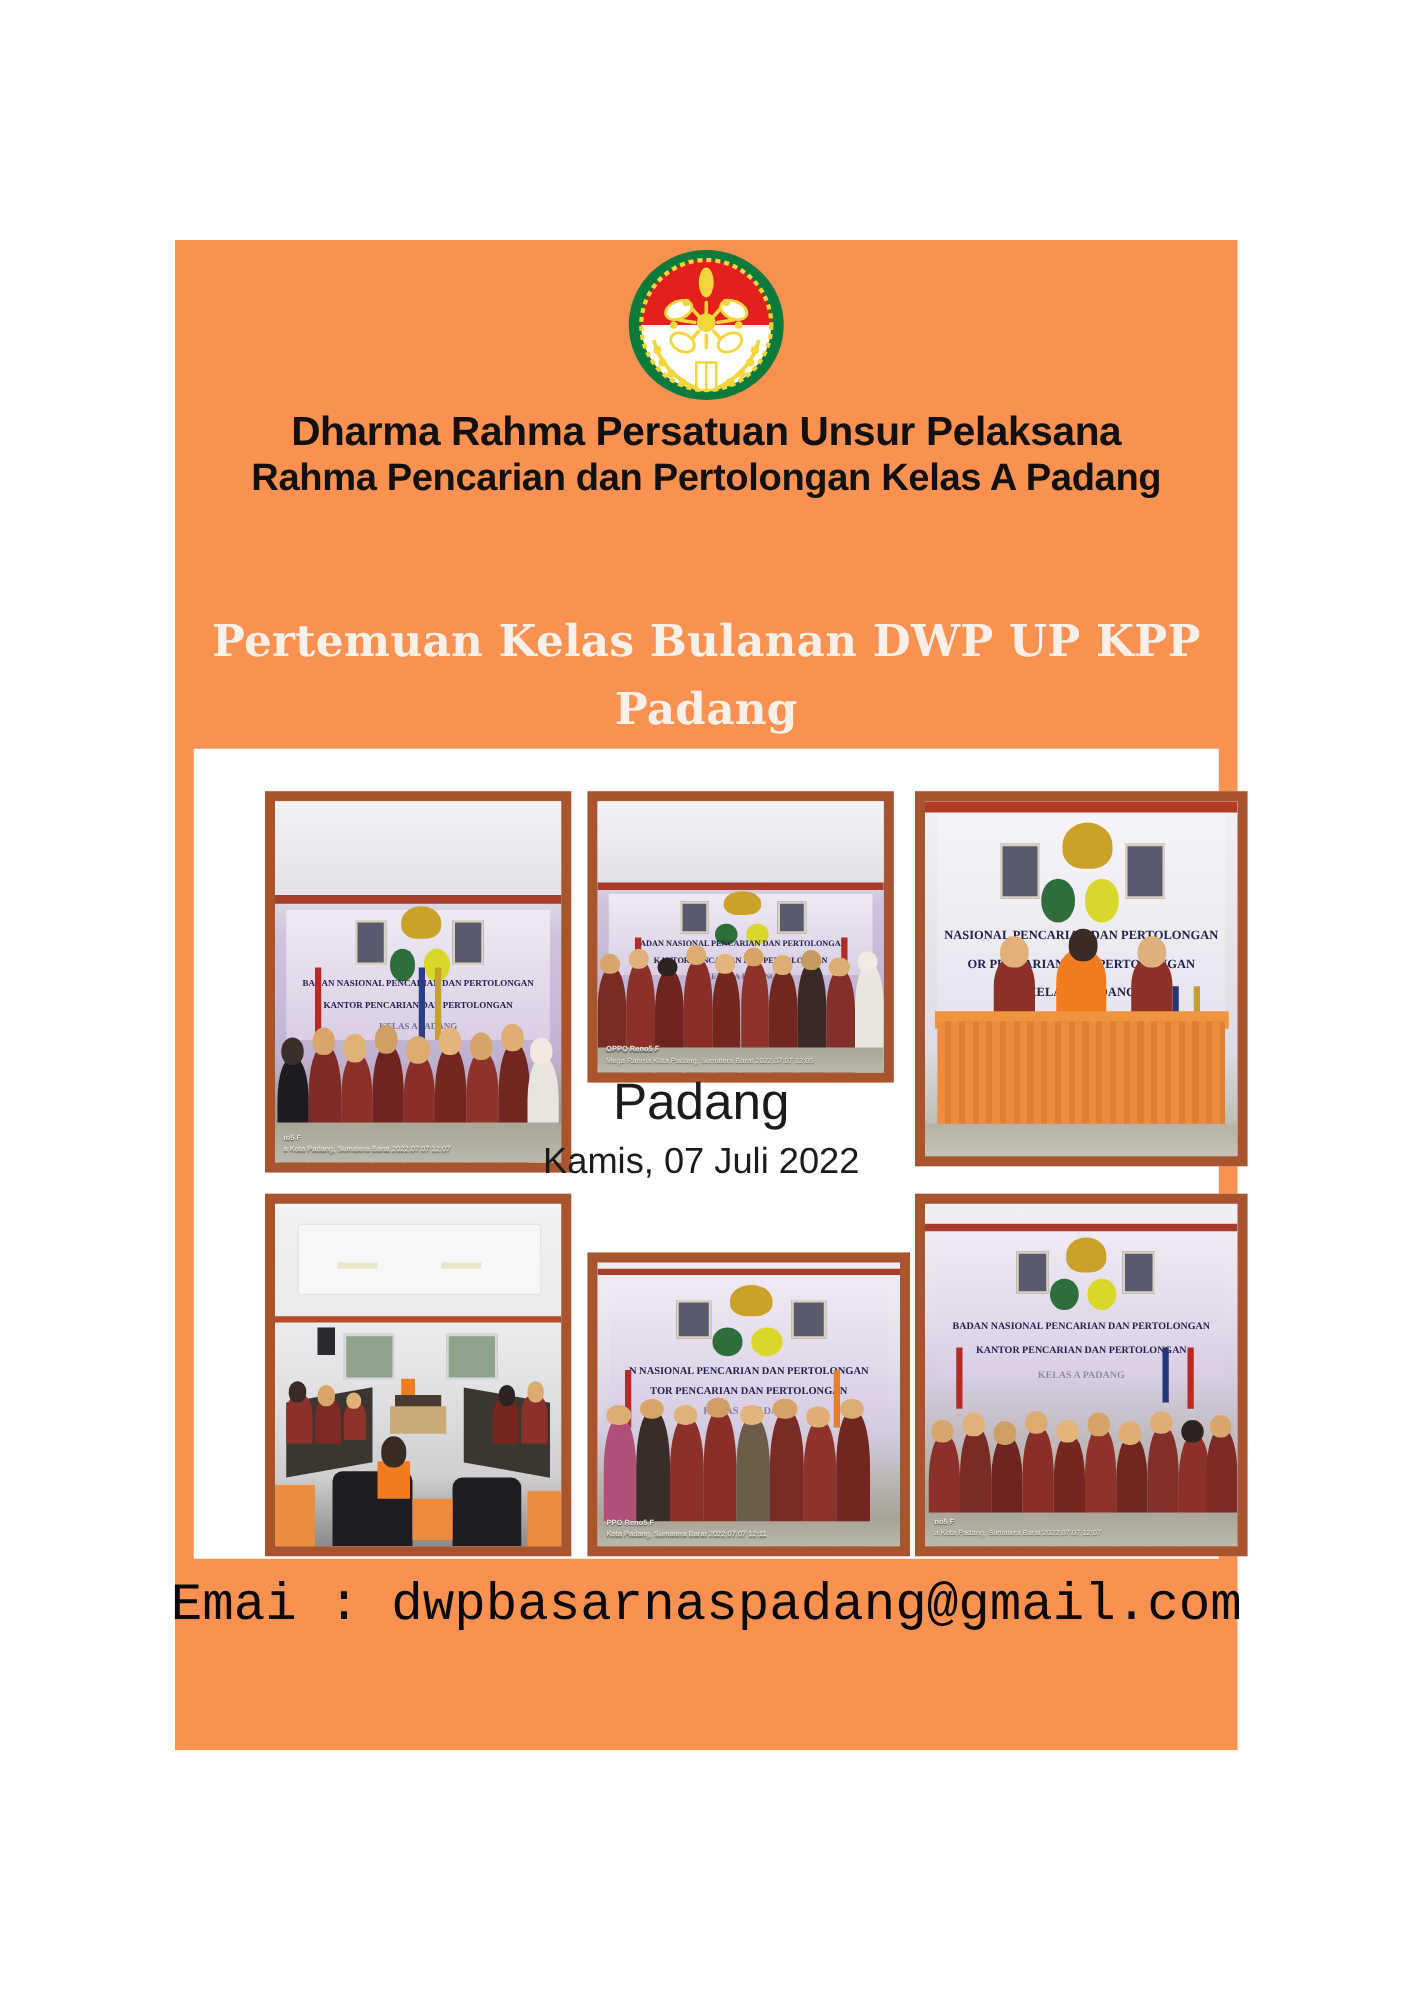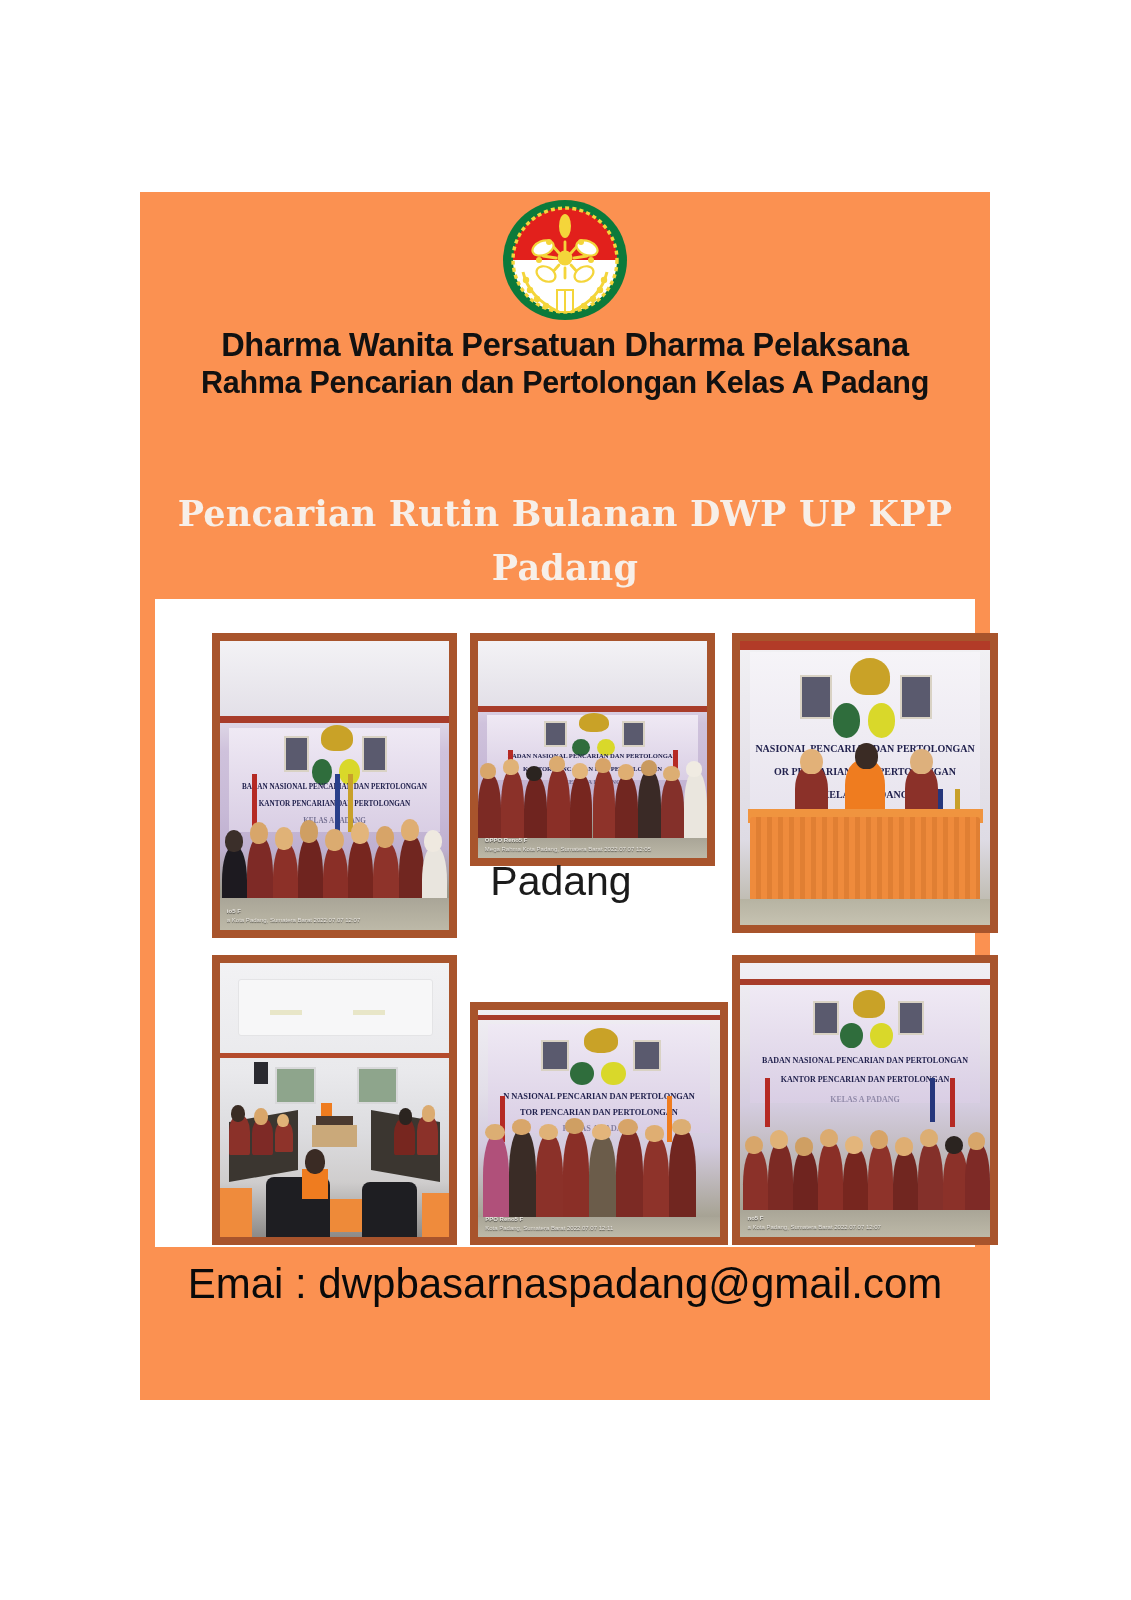--- a/index.html
+++ b/index.html
@@ -85,21 +85,21 @@
   }
   #caption-city{display:block;font-size:41px;line-height:1.0;}
   #caption-date{display:block;font-size:29px;line-height:1.35;margin-top:8px;}
 
   
   #footer{
     position:absolute;
     left:-22px;top:1070px;width:894px;
     text-align:center;
     color:#0a0a0a;
-    font-family:Liberation Sans, sans-serif;
+    font-family:Liberation Mono, monospace;
     line-height:1.06;
   }
   #footer .f-line{display:block;}
   #f-email{font-size:42px;}
   #f-social{font-size:42px;letter-spacing:0.3px;}
 
   
   .room-bg{position:absolute;inset:0;background:
       linear-gradient(180deg,#efeff3 0%,#e7e3ec 22%,#cfc2dc 38%,#c8bad7 58%,#bfb0d0 72%,#9d9a8e 86%,#8e8c80 100%);}
   .ceiling{position:absolute;left:0;top:0;width:100%;height:26%;
@@ -180,26 +180,26 @@
           <circle cx="47" cy="108" r="3.2"></circle>
         <circle cx="105" cy="82" r="3.2"></circle>
           <circle cx="101" cy="92" r="3.2"></circle>
         <circle cx="94" cy="101" r="3.2"></circle>
           <circle cx="85" cy="108" r="3.2"></circle>
       </g>
     </svg>
   </div>
 
   <div id="org-heading">
-    <span id="org-line1">Dharma Wanita Persatuan Dharma Pelaksana</span>
+    <span id="org-line1">Dharma Rahma Persatuan Unsur Pelaksana</span>
     <span id="org-line2">Rahma Pencarian dan Pertolongan Kelas A Padang</span>
   </div>
 
   <div id="event-title">
-    <span class="t-line">Pencarian Rutin Bulanan DWP UP KPP</span>
+    <span class="t-line">Pertemuan Kelas Bulanan DWP UP KPP</span>
     <span class="t-line">Padang</span>
   </div>
 
   <div id="photo-panel">
 
     <figure class="photo" id="photo-1">
       <div class="inner">
         <div class="room-bg"></div>
         <div class="ceiling"></div>
         <div class="redline" style="top:26%"></div>
@@ -433,20 +433,21 @@
         <div class="floor" style="height:10%"></div>
         <div class="stamp">
           <span class="s1">no5 F</span><br>
           <span>a   Kota Padang, Sumatera Barat   2022.07.07 12:07</span>
         </div>
       </div>
     </figure>
 
     <div id="caption-block">
       <span id="caption-city">Padang</span>
+      <span id="caption-date">Kamis, 07 Juli 2022</span>
     </div>
 
   </div>
 
   <div id="footer">
     <span class="f-line" id="f-email">Emai : dwpbasarnaspadang@gmail.com</span>
   </div>
 
 </div>
 

